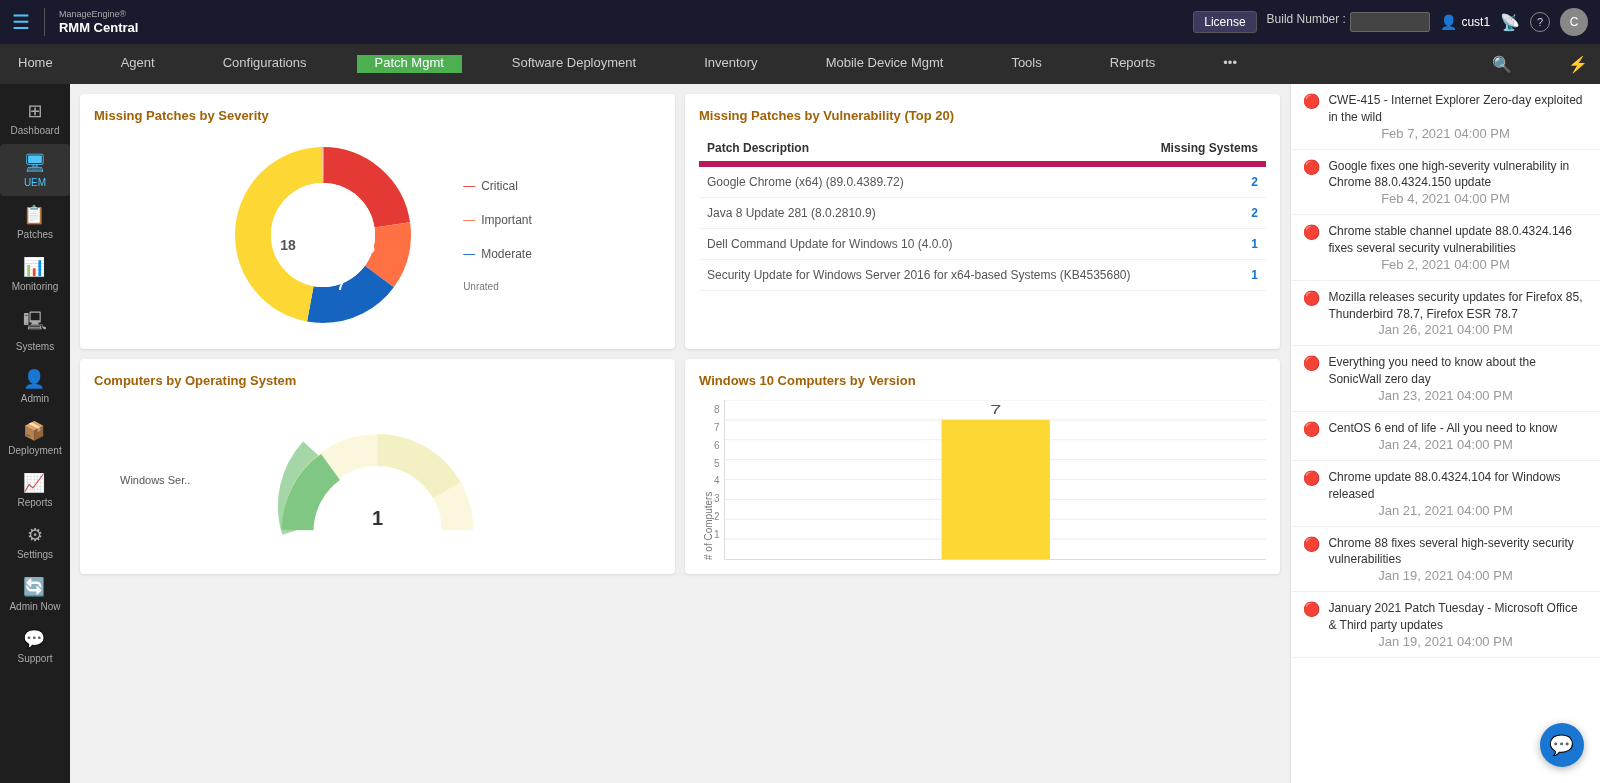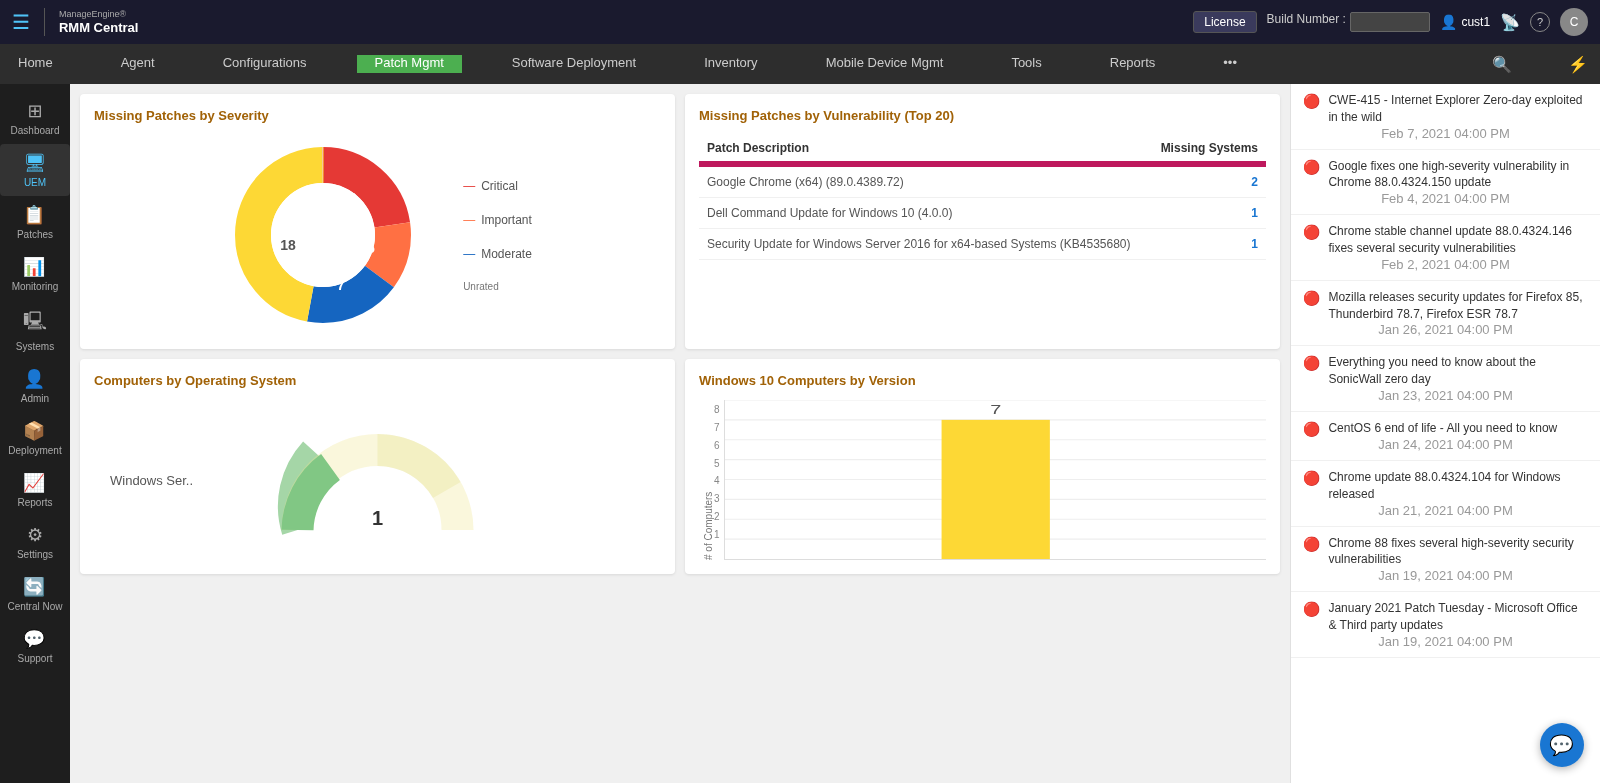--- a/index.html
+++ b/index.html
@@ -287,21 +287,21 @@
     <div class="sidebar-item">
       <span class="si-icon">📈</span>
       <span class="si-label">Reports</span>
     </div>
     <div class="sidebar-item">
       <span class="si-icon">⚙</span>
       <span class="si-label">Settings</span>
     </div>
     <div class="sidebar-item">
       <span class="si-icon">🔄</span>
-      <span class="si-label">Central Now</span>
+      <span class="si-label">Admin Now</span>
     </div>
     <div class="sidebar-item">
       <span class="si-icon">💬</span>
       <span class="si-label">Support</span>
     </div>
   </div>
 
   <div class="dashboard-main">
 
     <div class="cards-row">
@@ -358,39 +358,43 @@
                 <th>Patch Description</th>
                 <th>Missing Systems</th>
               </tr>
             </thead>
             <tbody id="vuln-tbody">
             <tr>
     <td>Google Chrome (x64) (89.0.4389.72)</td>
     <td style="color:#1976d2;font-weight:bold;text-align:right;">2</td>
   </tr>
                 <tr>
+    <td>Java 8 Update 281 (8.0.2810.9)</td>
+    <td style="color:#1976d2;font-weight:bold;text-align:right;">2</td>
+  </tr>
+                <tr>
     <td>Dell Command Update for Windows 10 (4.0.0)</td>
     <td style="color:#1976d2;font-weight:bold;text-align:right;">1</td>
   </tr>
                 <tr>
     <td>Security Update for Windows Server 2016 for x64-based Systems (KB4535680)</td>
     <td style="color:#1976d2;font-weight:bold;text-align:right;">1</td>
   </tr>
               </tbody>
           </table>
         </div>
       </div>
     </div>
 
     <div class="cards-row">
 
       <div class="card">
         <div class="card-title">Computers by Operating System</div>
         <div style="position:relative; height:160px;">
-          <span style="position:absolute;left:16px;top:50%;transform:translateY(-50%);font-size:13px;color:#555;">Windows Ser..</span>
+          <span style="position:absolute;left:26px;top:50%;transform:translateY(-50%);font-size:11px;color:#555;">Windows Ser..</span>
           <svg viewBox="0 0 300 160" width="100%" height="160">
 
             <path d="M 150 130 m 0 -80 a 80 80 0 0 1 69.3 40" fill="none" stroke="#f5f5dc" stroke-width="32"></path>
 
             <path d="M 150 130 m -80 0 a 80 80 0 0 1 17.4 -77.8" fill="none" stroke="#a5d6a7" stroke-width="32"></path>
 
             <path d="M 70 130 A 80 80 0 0 1 230 130" fill="none" stroke="#f0e68c" stroke-width="32" opacity="0.3"></path>
             <path d="M 70 130 A 80 80 0 0 1 103 67" fill="none" stroke="#81c784" stroke-width="32"></path>
 
             <text x="150" y="125" text-anchor="middle" font-size="20" font-weight="bold" fill="#333">1</text>

